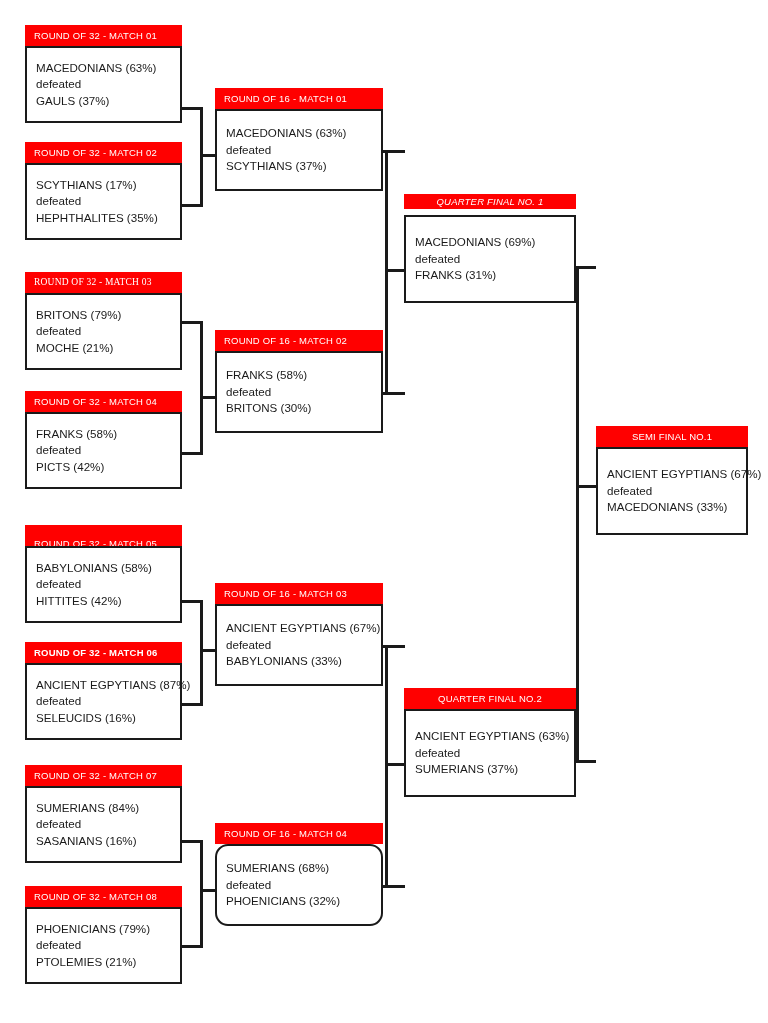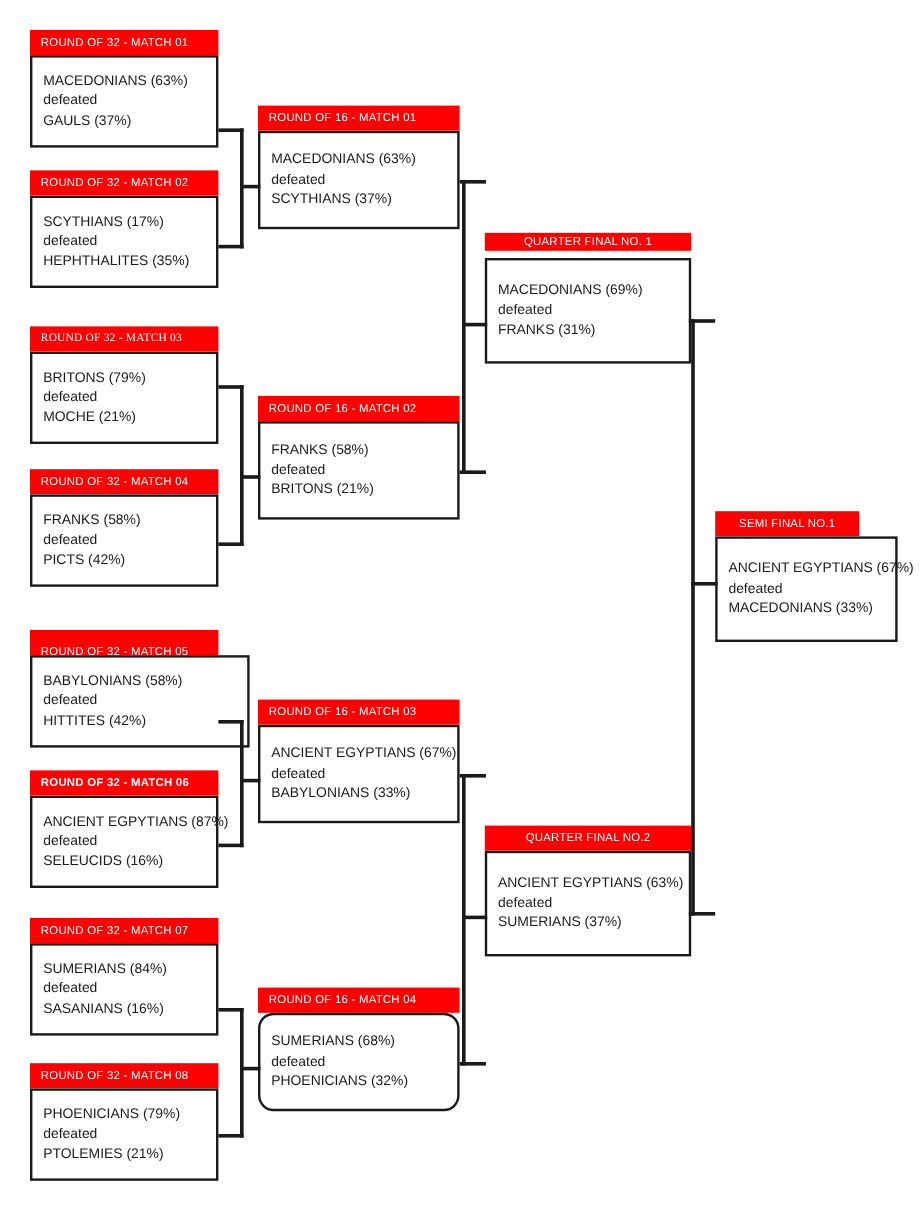--- a/index.html
+++ b/index.html
@@ -107,21 +107,21 @@
     <div class="match-header align-left" style="width:157px; height:21px;">ROUND OF 32 - MATCH 04</div>
     <div class="match-body" style="top:21px; width:157px; height:77px;">
       <div class="ln">FRANKS (58%)</div>
       <div class="ln">defeated</div>
       <div class="ln">PICTS (42%)</div>
     </div>
   </div>
 
   <div class="match" style="left:25px; top:525px; width:157px;">
     <div class="match-header align-left" style="width:157px; height:37px;">ROUND OF 32 - MATCH 05</div>
-    <div class="match-body" style="top:21px; width:183px; height:77px;">
+    <div class="match-body" style="top:21px; width:157px; height:77px;">
       <div class="ln">BABYLONIANS (58%)</div>
       <div class="ln">defeated</div>
       <div class="ln">HITTITES (42%)</div>
     </div>
   </div>
 
   <div class="match" style="left:25px; top:642px; width:157px;">
     <div class="match-header align-left" style="width:157px; height:21px;font-weight:bold;">ROUND OF 32 - MATCH 06</div>
     <div class="match-body" style="top:21px; width:157px; height:77px;">
       <div class="ln">ANCIENT EGPYTIANS (87%)</div>
@@ -155,21 +155,21 @@
       <div class="ln">defeated</div>
       <div class="ln">SCYTHIANS (37%)</div>
     </div>
   </div>
 
   <div class="match" style="left:215px; top:330px; width:168px;">
     <div class="match-header align-left" style="width:168px; height:21px;">ROUND OF 16 - MATCH 02</div>
     <div class="match-body" style="top:21px; width:168px; height:82px;">
       <div class="ln">FRANKS (58%)</div>
       <div class="ln">defeated</div>
-      <div class="ln">BRITONS (21%)</div>
+      <div class="ln">BRITONS (30%)</div>
     </div>
   </div>
 
   <div class="match" style="left:215px; top:583px; width:168px;">
     <div class="match-header align-left" style="width:168px; height:21px;">ROUND OF 16 - MATCH 03</div>
     <div class="match-body" style="top:21px; width:168px; height:82px;">
       <div class="ln">ANCIENT EGYPTIANS (67%)</div>
       <div class="ln">defeated</div>
       <div class="ln">BABYLONIANS (33%)</div>
     </div>
@@ -178,39 +178,39 @@
   <div class="match" style="left:215px; top:823px; width:168px;">
     <div class="match-header align-left" style="width:168px; height:21px;">ROUND OF 16 - MATCH 04</div>
     <div class="match-body" style="top:21px; width:168px; height:82px;border-radius:13px;">
       <div class="ln">SUMERIANS (68%)</div>
       <div class="ln">defeated</div>
       <div class="ln">PHOENICIANS (32%)</div>
     </div>
   </div>
 
   <div class="match" style="left:404px; top:194px; width:172px;">
-    <div class="match-header align-center" style="width:172px; height:15px;">QUARTER FINAL NO. 1</div>
+    <div class="match-header align-center" style="width:172px; height:15px;font-style:italic;">QUARTER FINAL NO. 1</div>
     <div class="match-body" style="top:21px; width:172px; height:88px;">
       <div class="ln">MACEDONIANS (69%)</div>
       <div class="ln">defeated</div>
       <div class="ln">FRANKS (31%)</div>
     </div>
   </div>
 
   <div class="match" style="left:404px; top:688px; width:172px;">
     <div class="match-header align-center" style="width:172px; height:21px;">QUARTER FINAL NO.2</div>
     <div class="match-body" style="top:21px; width:172px; height:88px;">
       <div class="ln">ANCIENT EGYPTIANS (63%)</div>
       <div class="ln">defeated</div>
       <div class="ln">SUMERIANS (37%)</div>
     </div>
   </div>
 
   <div class="match" style="left:596px; top:426px; width:152px;">
-    <div class="match-header align-center" style="width:120px; height:21px;">SEMI FINAL NO.1</div>
+    <div class="match-header align-center" style="width:152px; height:21px;">SEMI FINAL NO.1</div>
     <div class="match-body" style="top:21px; width:152px; height:88px;">
       <div class="ln">ANCIENT EGYPTIANS (67%)</div>
       <div class="ln">defeated</div>
       <div class="ln">MACEDONIANS (33%)</div>
     </div>
   </div>
 
   <div class="conn conn-h" style="left:182px; top:107px; width:21px;"></div>
   <div class="conn conn-h" style="left:182px; top:204px; width:21px;"></div>
   <div class="conn conn-v" style="left:200px; top:107px; height:100px;"></div>

